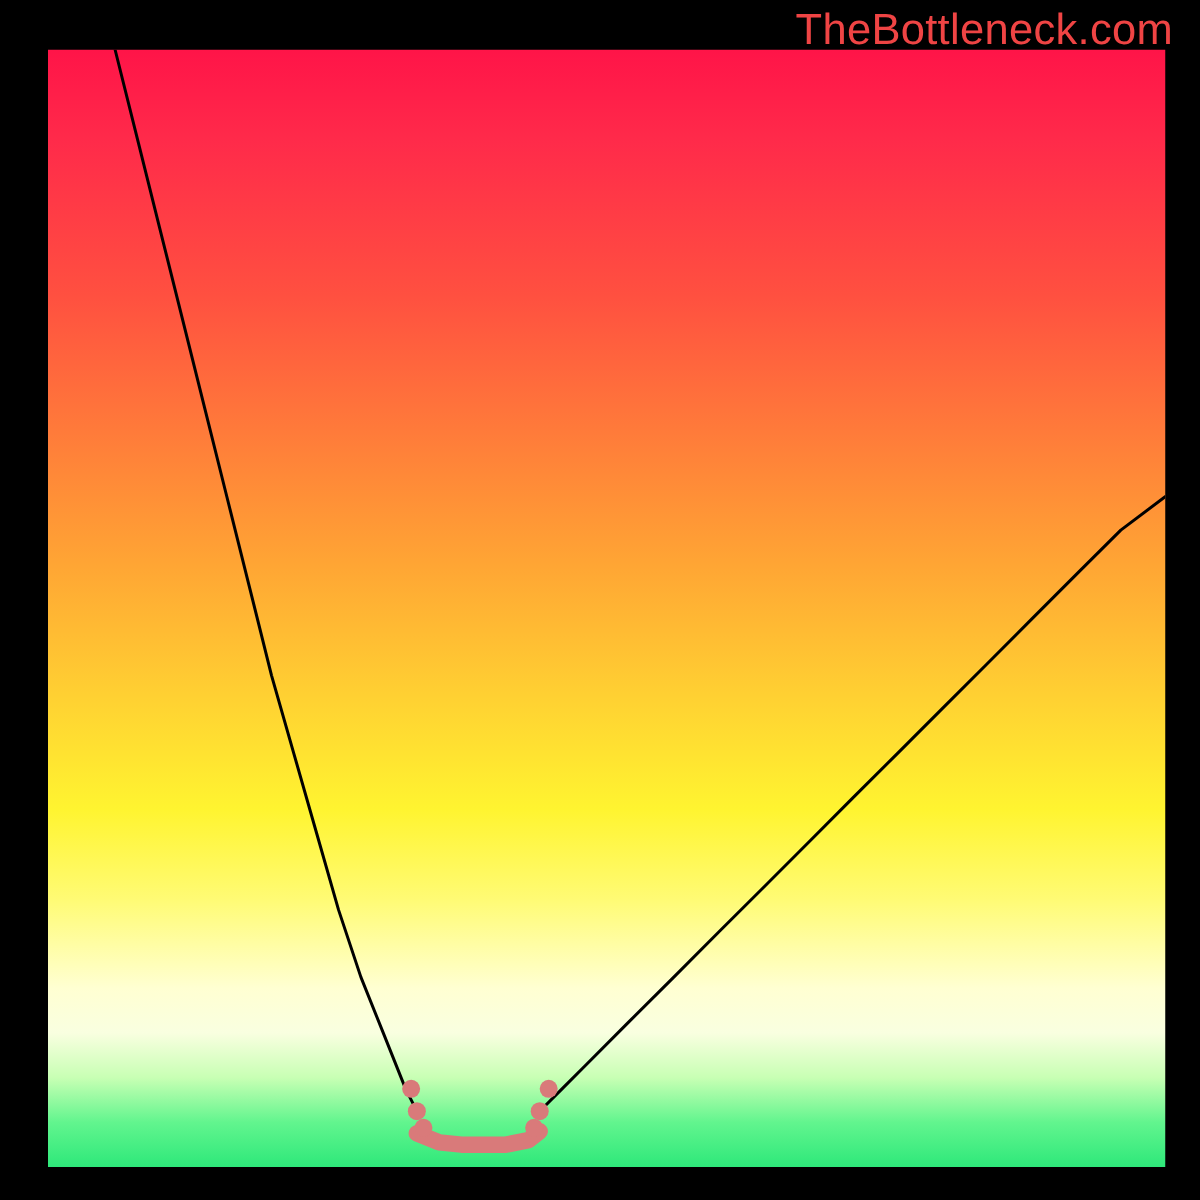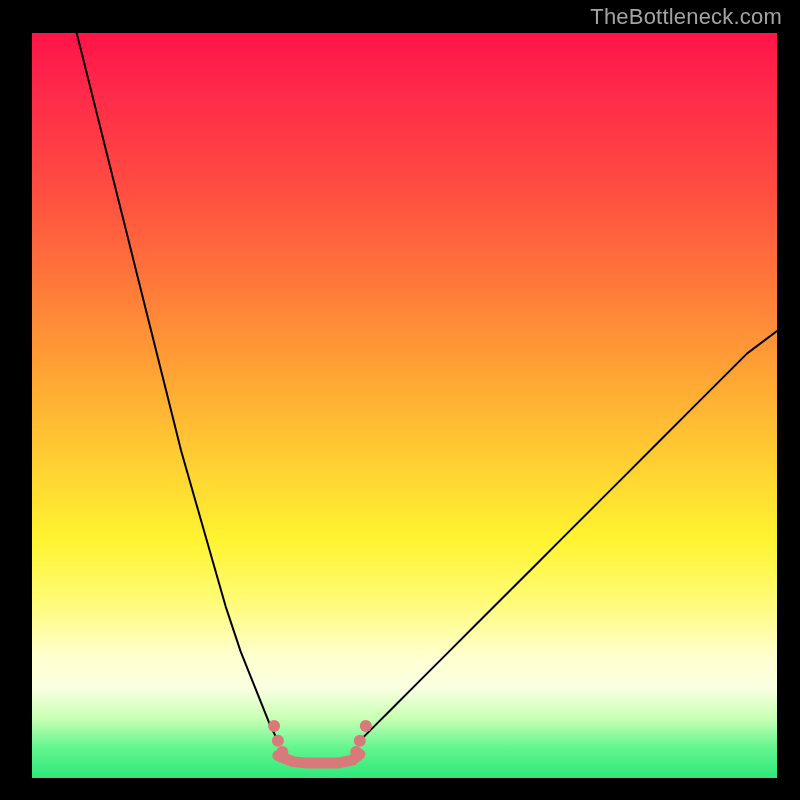--- a/index.html
+++ b/index.html
@@ -13,22 +13,22 @@
   .frame {
     position: absolute;
     left: 0; top: 0;
     width: 800px; height: 800px;
     background: #000;
   }
   .watermark {
     position: absolute;
     top: 4px;
     right: 18px;
-    color: #a3a3a3;
-    font-size: 22px;
+    color: #ef4444;
+    font-size: 29px;
     font-weight: 500;
     letter-spacing: 0.2px;
     z-index: 5;
   }
   .plot-area {
     position: absolute;
     left: 32px;
     top: 33px;
     width: 745px;
     height: 745px;

